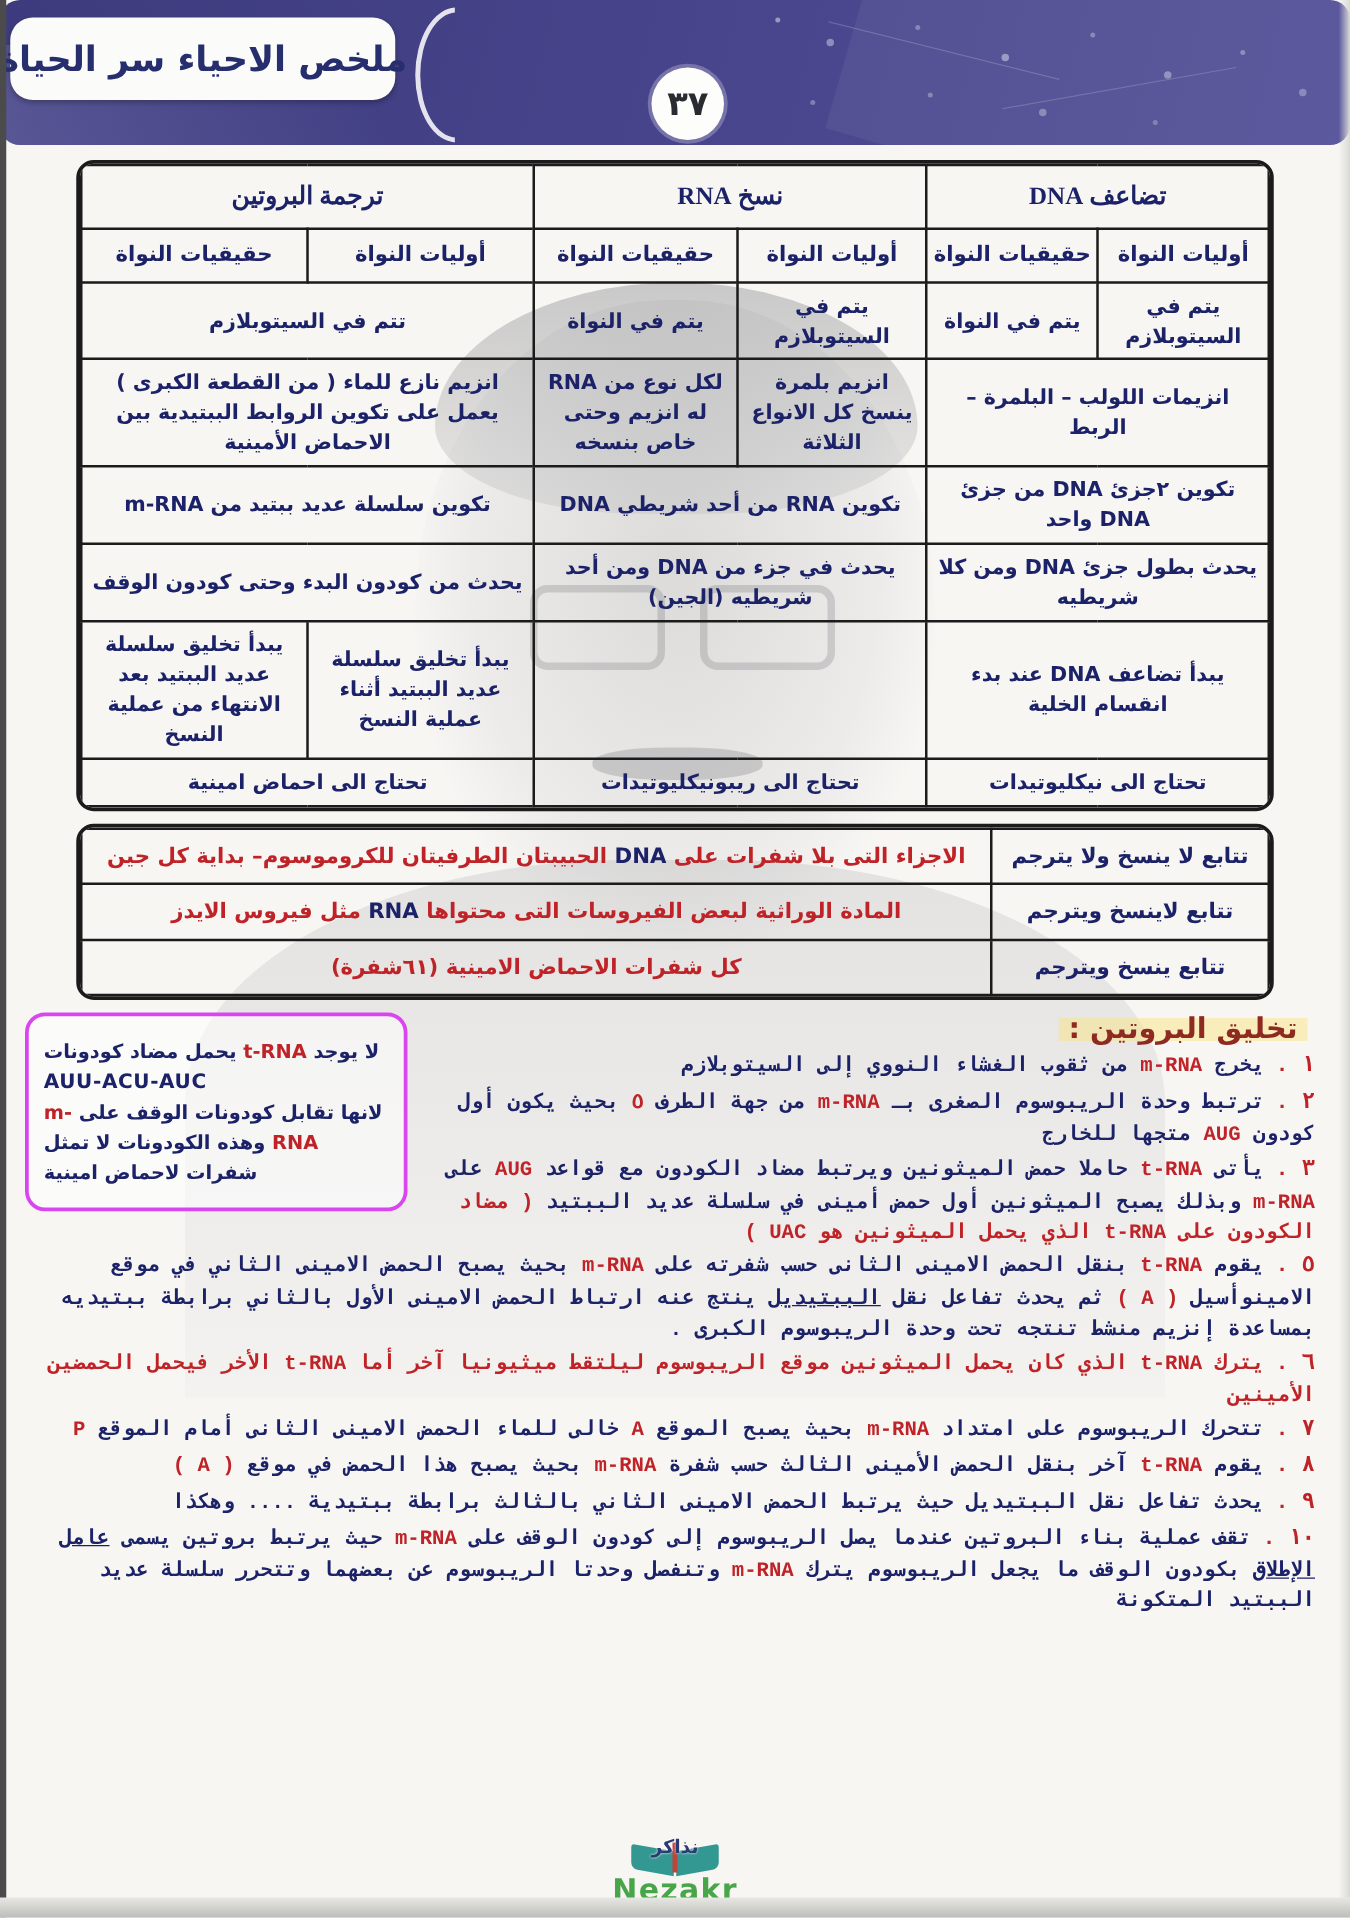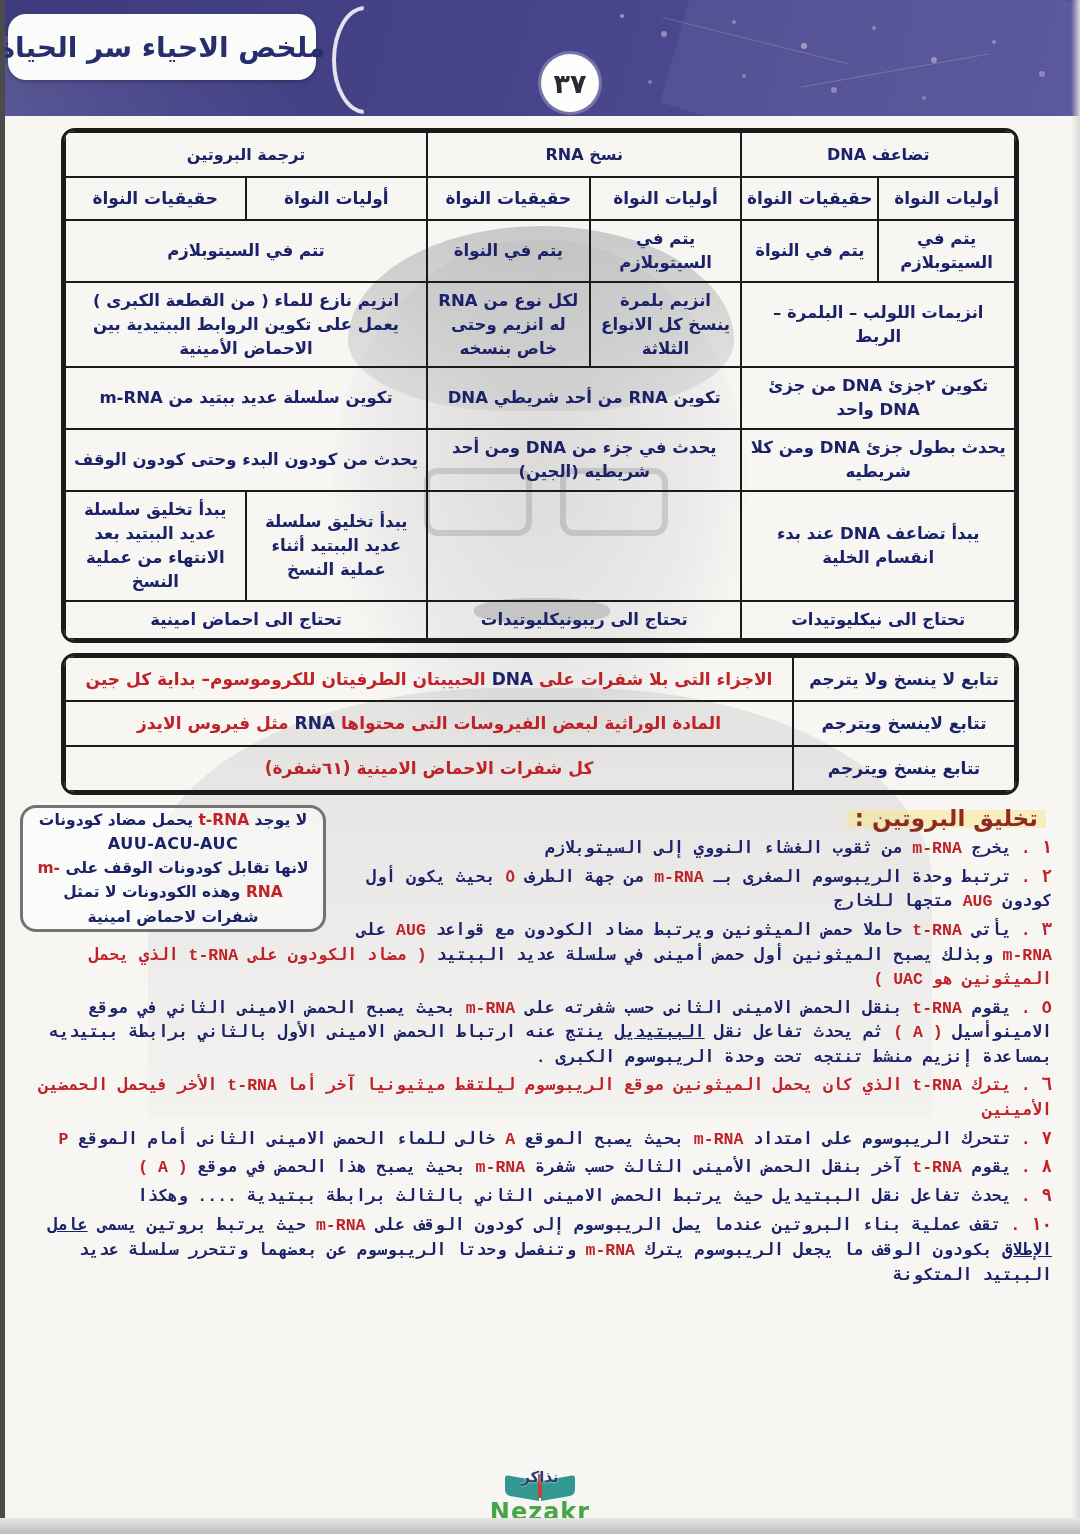--- a/index.html
+++ b/index.html
@@ -3,37 +3,37 @@
 <meta charset="utf-8">
 <style>
   html,body{margin:0;padding:0;background:#c9c9c7;}
   .page{position:relative;width:1080px;height:1534px;margin:0 auto;background:#f7f6f3;overflow:hidden;
         font-family:"DejaVu Sans",sans-serif;font-weight:700;direction:rtl;}
   .edge-left{position:absolute;left:0;top:0;width:5px;height:100%;background:#4b4b4b;z-index:4;}
   .edge-bottom{position:absolute;left:0;bottom:0;width:100%;height:16px;background:linear-gradient(#e7e7e4,#bdbdbb);z-index:4;}
   .edge-right{position:absolute;right:0;top:0;width:9px;height:100%;background:linear-gradient(to left,#d9d9d6,rgba(217,217,214,0));z-index:4;}
 
   
-  .banner{position:relative;height:116px;background:linear-gradient(104deg,#3d3b7d 0%,#46438a 45%,#555199 100%);overflow:hidden;z-index:2;}
+  .banner{position:relative;height:116px;background:linear-gradient(104deg,#3d3b7d 0%,#46438a 45%,#555199 100%);overflow:hidden;z-index:2;border-radius:16px;}
   .b-tri{position:absolute;left:0;bottom:0;width:420px;height:80px;background:linear-gradient(70deg,rgba(150,148,200,.30),rgba(150,148,200,0) 70%);}
   .b-tri2{position:absolute;right:-60px;top:-40px;width:460px;height:210px;background:rgba(255,255,255,.05);transform:rotate(16deg);}
   .b-dots{position:absolute;left:620px;top:14px;width:4px;height:4px;border-radius:50%;background:rgba(255,255,255,.45);
      box-shadow:42px 18px 0 1px rgba(255,255,255,.38),112px 6px 0 rgba(255,255,255,.3),182px 30px 0 1px rgba(255,255,255,.42),
      252px 12px 0 rgba(255,255,255,.3),312px 44px 0 1px rgba(255,255,255,.36),122px 60px 0 rgba(255,255,255,.3),
      212px 74px 0 1px rgba(255,255,255,.32),302px 82px 0 rgba(255,255,255,.26),28px 66px 0 rgba(255,255,255,.3),
      372px 26px 0 rgba(255,255,255,.32),420px 58px 0 1px rgba(255,255,255,.3);}
   .b-line{position:absolute;height:1px;width:190px;background:rgba(255,255,255,.18);}
   .b-line.l1{left:660px;top:40px;transform:rotate(14deg);}
   .b-line.l2{left:800px;top:70px;transform:rotate(-10deg);}
   .title-box{position:absolute;left:8px;top:14px;width:308px;height:66px;background:#fbfbfa;border-radius:18px;
      display:flex;align-items:center;justify-content:center;box-shadow:0 2px 4px rgba(0,0,0,.25);}
   .title-text{font-size:28px;color:#272e6e;white-space:nowrap;}
   .b-arc{position:absolute;left:332px;top:6px;width:58px;height:100px;border:4px solid rgba(255,255,255,.85);
      border-radius:50%;clip-path:inset(-4px 52% -4px -4px);}
-  .page-badge{position:absolute;left:541px;top:54px;width:58px;height:58px;background:#fdfdfc;border-radius:50%;
+  .page-badge{position:absolute;left:521px;top:54px;width:58px;height:58px;background:#fdfdfc;border-radius:50%;
      display:flex;align-items:center;justify-content:center;color:#2a2a33;font-size:27px;box-shadow:0 0 0 3px rgba(255,255,255,.25);}
 
   
   .ghost{position:absolute;left:0;top:0;width:100%;height:100%;z-index:0;pointer-events:none;}
   .g-hair{position:absolute;left:348px;top:226px;width:386px;height:185px;border-radius:50% 50% 42% 42%/62% 62% 38% 38%;
      background:linear-gradient(rgba(72,72,80,.26),rgba(95,95,104,.10));}
   .g-head{position:absolute;left:332px;top:240px;width:416px;height:520px;border-radius:48% 48% 44% 44%;
      background:radial-gradient(ellipse at 50% 42%,rgba(110,110,118,.20),rgba(140,140,150,.10) 55%,rgba(140,140,150,0) 74%);}
   .g-lens{position:absolute;width:96px;height:56px;border:6px solid rgba(78,78,88,.20);border-radius:14px;}
   .g-lens.l1{left:424px;top:468px;}
@@ -42,33 +42,33 @@
   .g-body{position:absolute;left:148px;top:688px;width:784px;height:430px;border-radius:45% 45% 0 0;
      background:linear-gradient(rgba(122,122,130,.16),rgba(150,150,158,.04));}
 
   .content{position:relative;z-index:1;}
 
   
   .tbl-wrap{width:952px;margin:12px auto 0;border:3px solid #1b1b1b;border-radius:14px;overflow:hidden;}
   .tbl{width:100%;border-collapse:collapse;}
   .tbl th,.tbl td{border:2px solid #1b1b1b;text-align:center;vertical-align:middle;color:#1c2268;
      padding:6px 6px;line-height:1.45;}
-  .main-tbl .h1 th{font-size:16px;padding:10px 6px;}
+  .main-tbl .h1 th{font-size:20px;padding:10px 6px;font-family:Liberation Serif, serif;}
   .main-tbl .h2 th{font-size:17px;padding:8px 4px;}
   .main-tbl td{font-size:16.5px;}
   .seq-tbl td{font-size:17px;padding:9px 10px;}
   .seq-tbl td.lbl{width:200px;}
   .c-r{color:#bf2328;}
   .c-n{color:#1c2268;}
   .u{text-decoration:underline;}
 
   
   .protein{margin:10px 28px 0 20px;}
-  .note-box{float:left;width:276px;border:3px solid #737373;border-radius:16px;padding:0 12px;margin:0 18px 8px 0;
-     text-align:center;font-size:15.5px;color:#1c2268;line-height:1.55;background:rgba(255,255,255,.55);}
+  .note-box{float:left;width:276px;border:3px solid #d946ef;border-radius:16px;padding:16px 12px;margin:0 18px 8px 0;
+     text-align:left;font-size:15.5px;color:#1c2268;line-height:1.55;background:rgba(255,255,255,.55);}
   .note-box .codons{font-size:16px;letter-spacing:.5px;}
   .sec-title{display:inline-block;font-size:23px;color:#8e2a21;margin:0 6px 5px 0;padding:0 8px;
      background:linear-gradient(rgba(250,226,120,0) 18%,rgba(250,226,120,.45) 18% 88%,rgba(250,226,120,0) 88%);}
   .steps{font-size:16.5px;color:#1c2268;line-height:1.48;text-align:right;}
   .step{margin-bottom:3px;font-family:Liberation Mono, monospace;}
   .step-num{color:#bf2328;margin-left:9px;font-size:17.5px;}
 
   
   .watermark{position:absolute;left:50%;bottom:8px;transform:translateX(-50%);z-index:3;text-align:center;width:150px;opacity:.95;}
   .wm-book{position:relative;width:76px;height:26px;margin:0 auto;}

